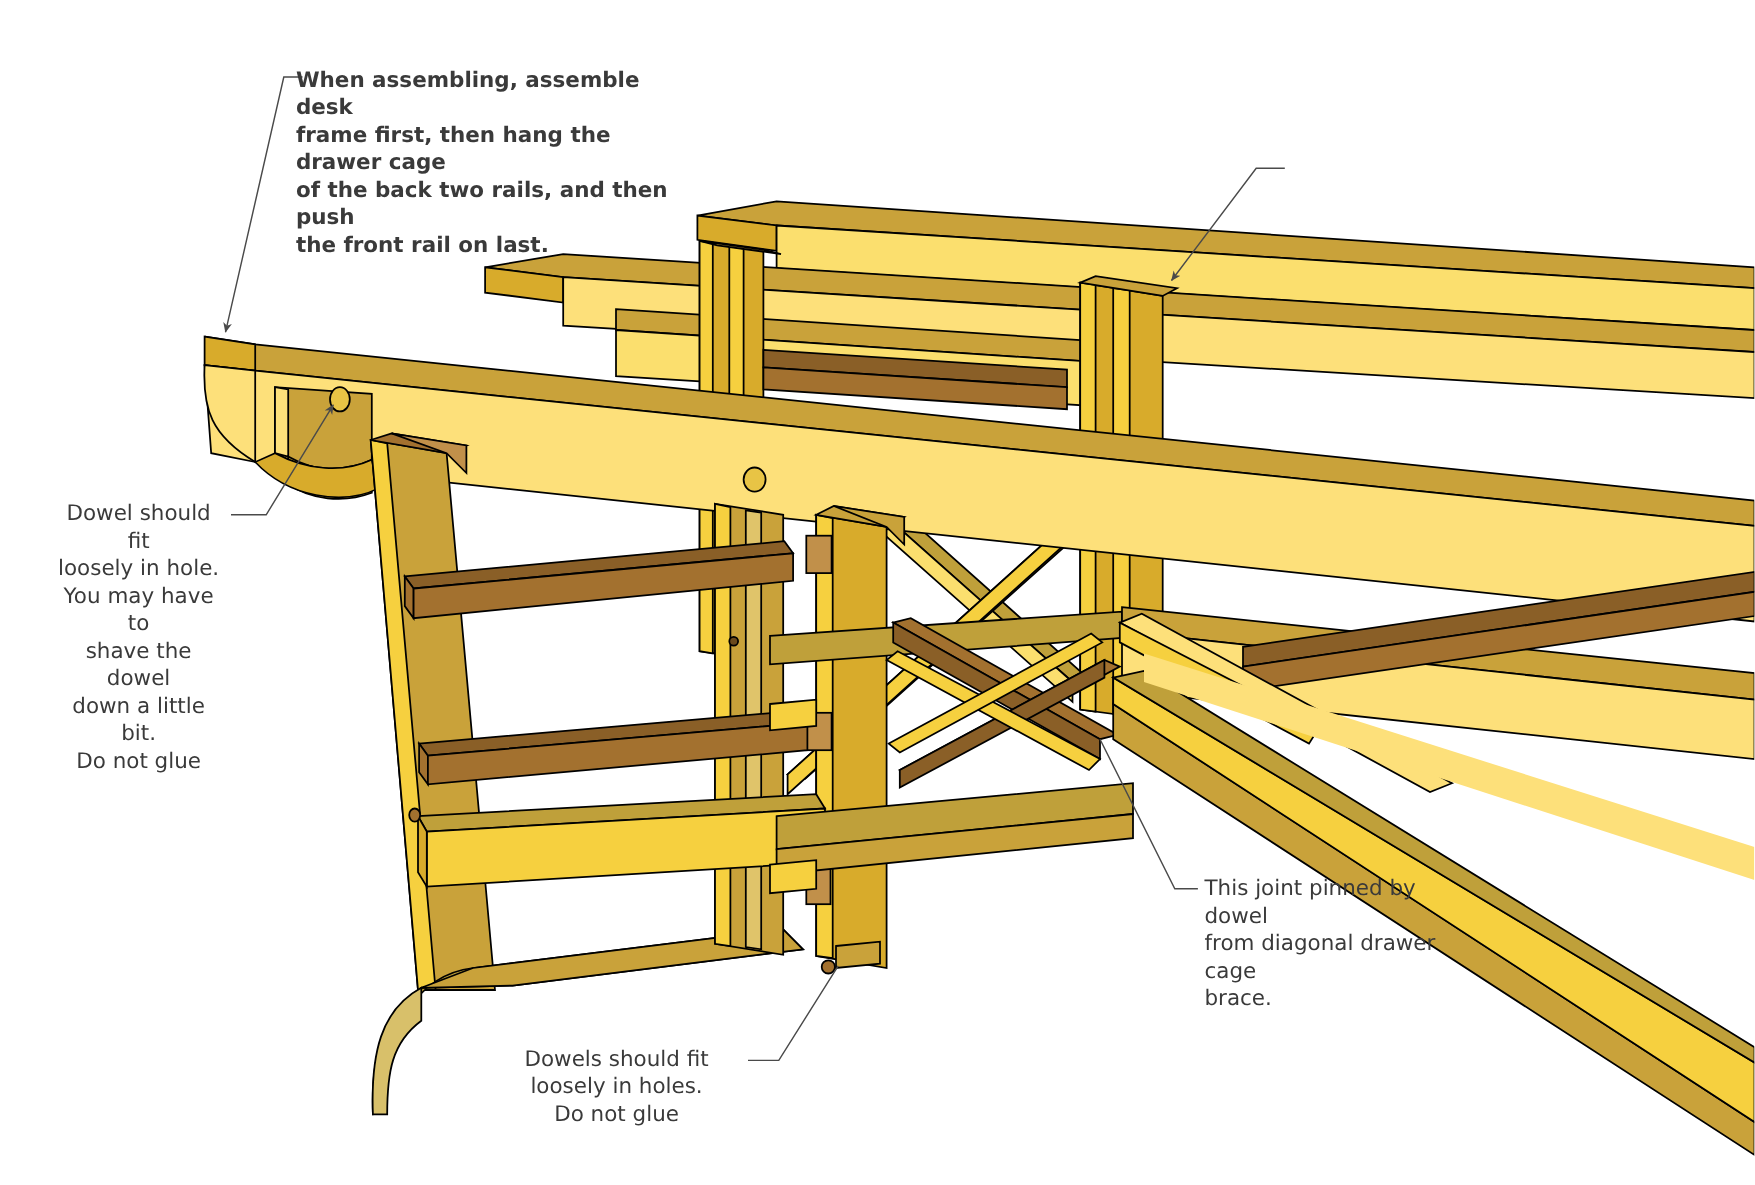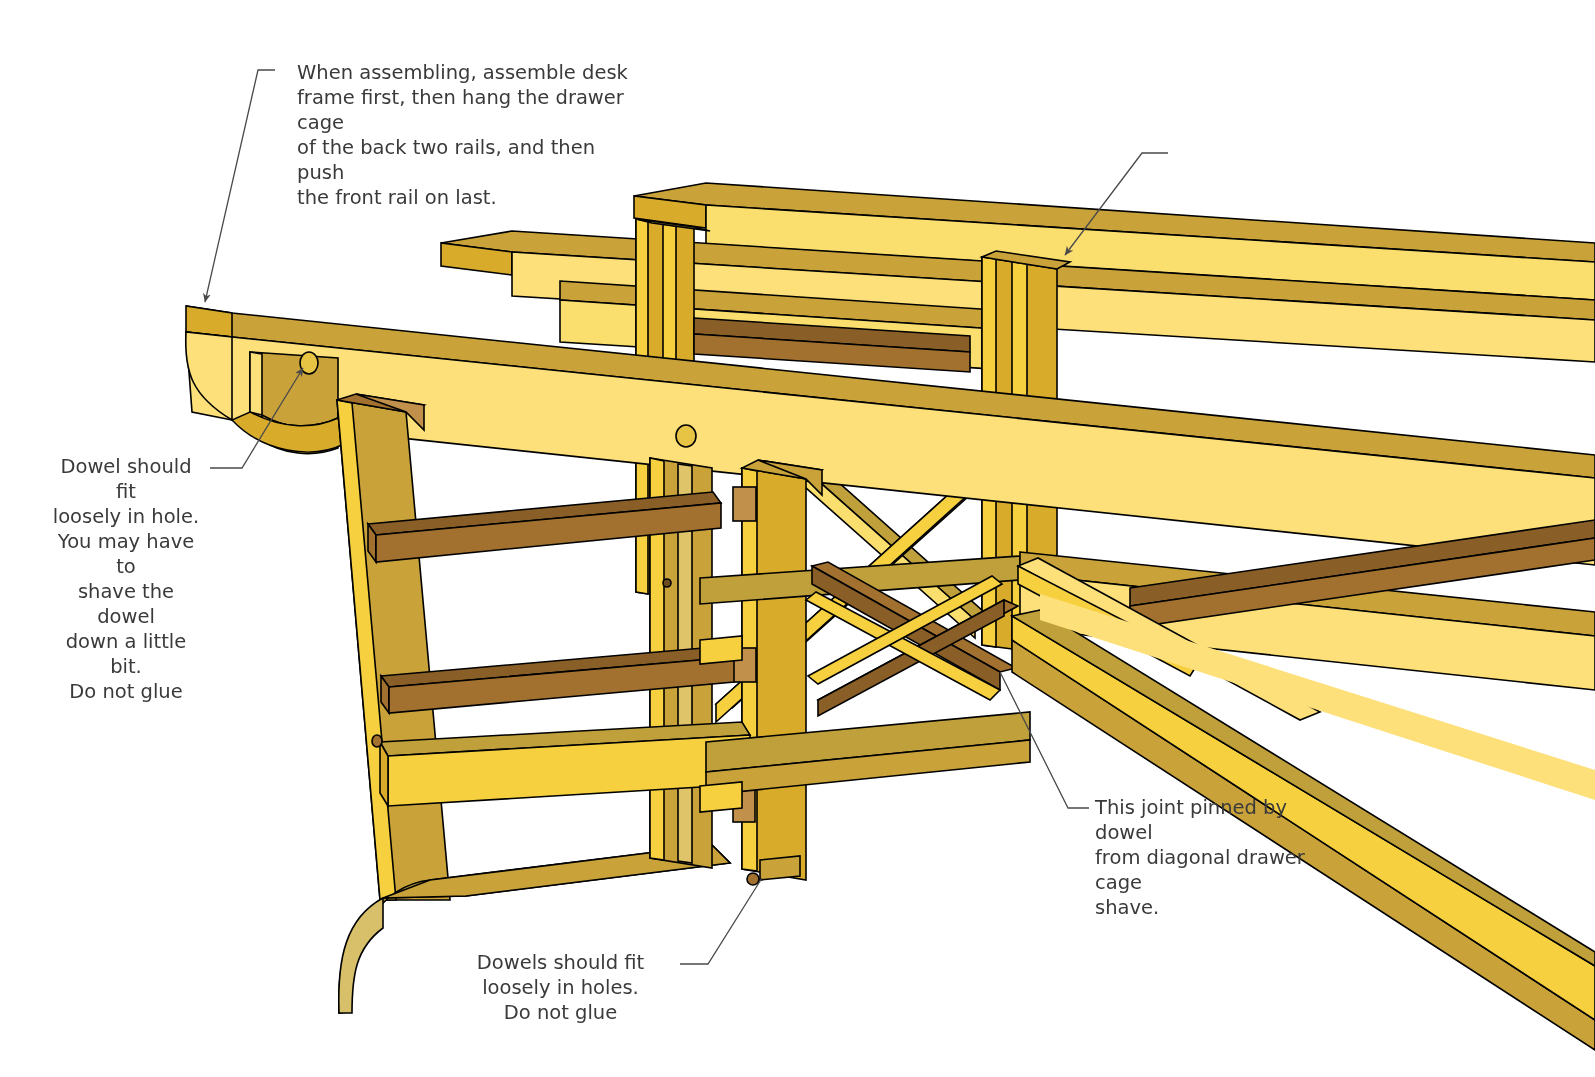--- a/index.html
+++ b/index.html
@@ -14,21 +14,21 @@
   .note{
     position:absolute;
     color:#3a3a3a;
     font-family:"DejaVu Sans", sans-serif;
     font-size:19.5px;
     line-height:25px;
     white-space:pre-line;
   }
   .note.right{text-align:center;}
   .note.left{text-align:left;}
-  #note-assembly{left:297px;top:60px;width:345px;}
+  #note-assembly{left:269px;top:60px;width:345px;font-weight:bold;}
   #note-cage-mount{left:1174px;top:143px;width:320px;}
   #note-dowel-hole{left:50px;top:454px;width:152px;}
   #note-joint-pin{left:1095px;top:795px;width:245px;}
   #note-dowels-holes{left:468px;top:950px;width:185px;}
 </style>
 </head>
 <body>
 
 <div id="stage">
 
@@ -237,19 +237,19 @@
 
   <div class="note right" id="note-dowel-hole">Dowel should fit
 loosely in hole.
 You may have to
 shave the dowel
 down a little bit.
 Do not glue</div>
 
   <div class="note left" id="note-joint-pin">This joint pinned by dowel
 from diagonal drawer cage
-shave.</div>
+brace.</div>
 
   <div class="note right" id="note-dowels-holes">Dowels should fit
 loosely in holes.
 Do not glue</div>
 
 </div>
 
 </body></html>

